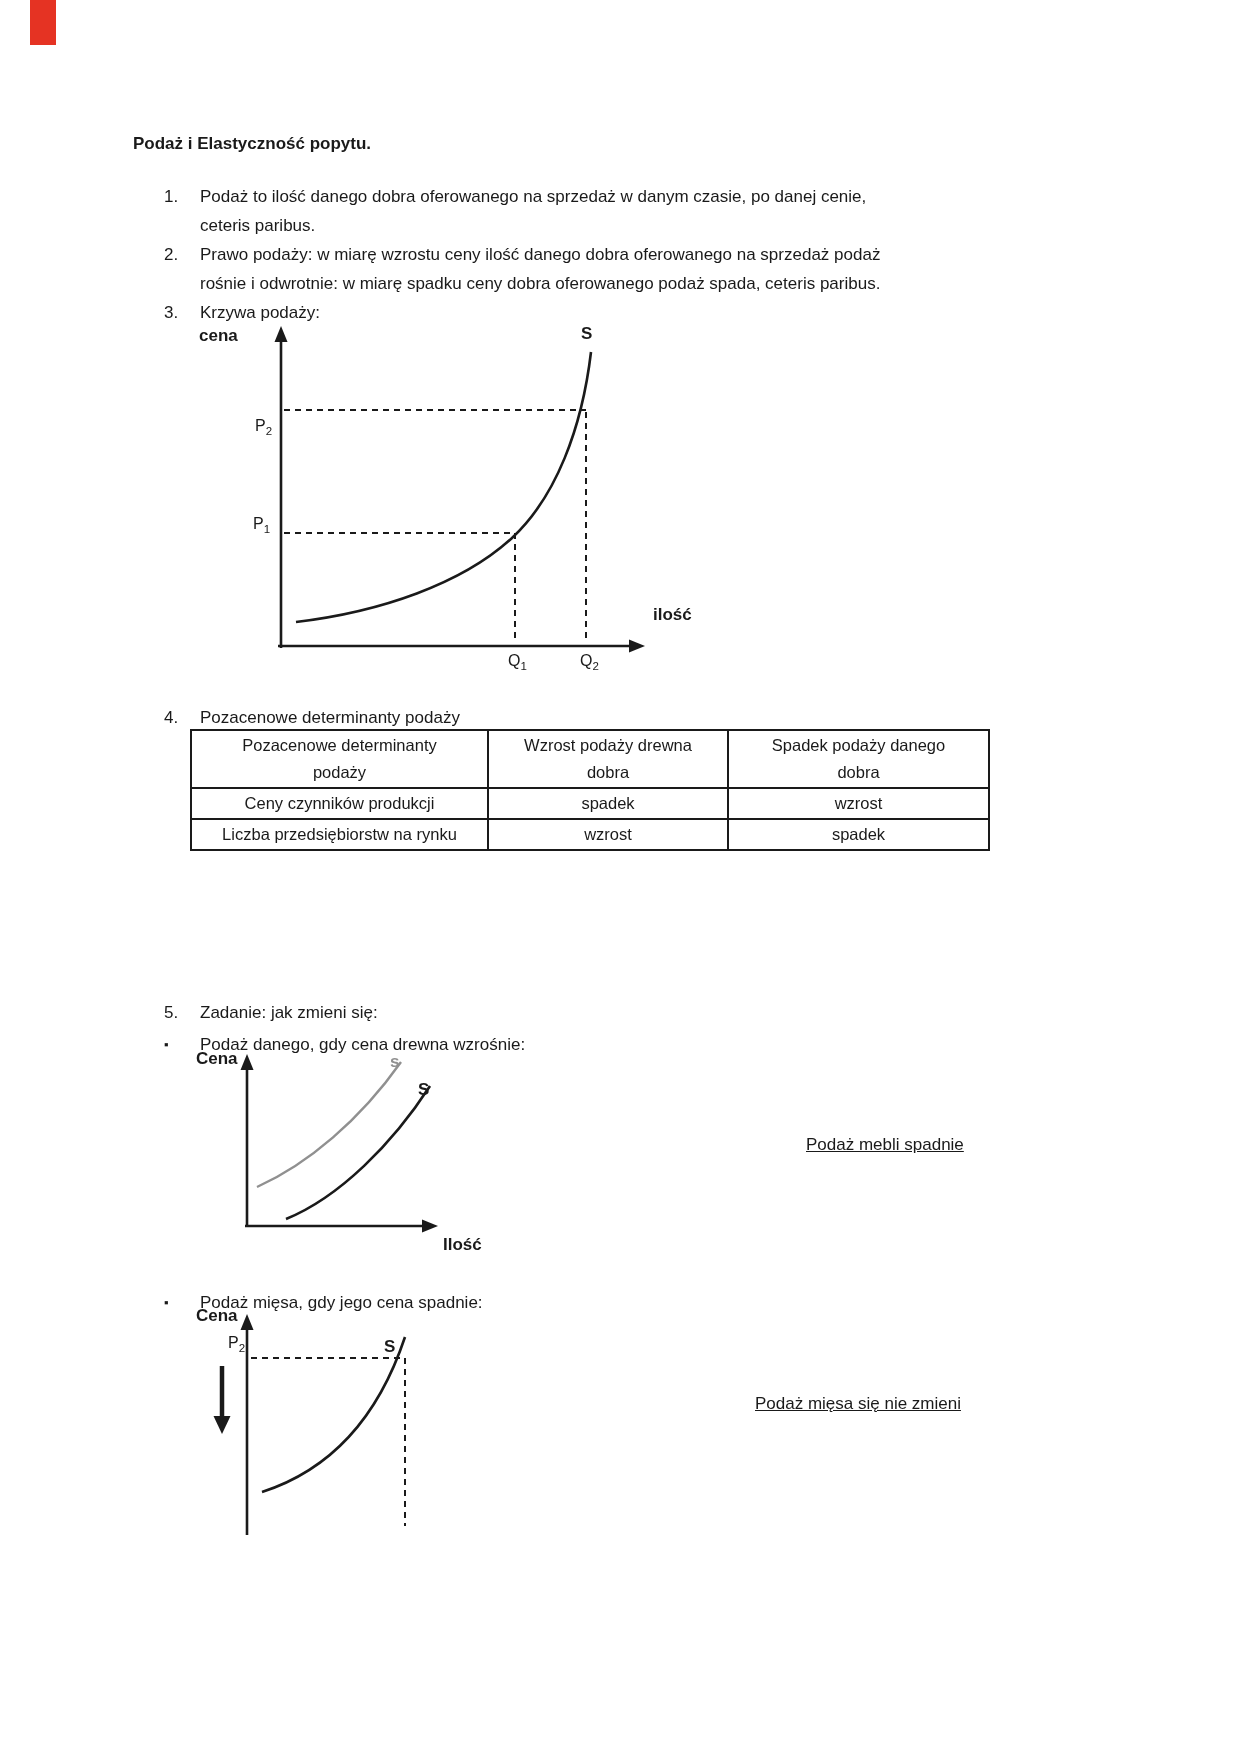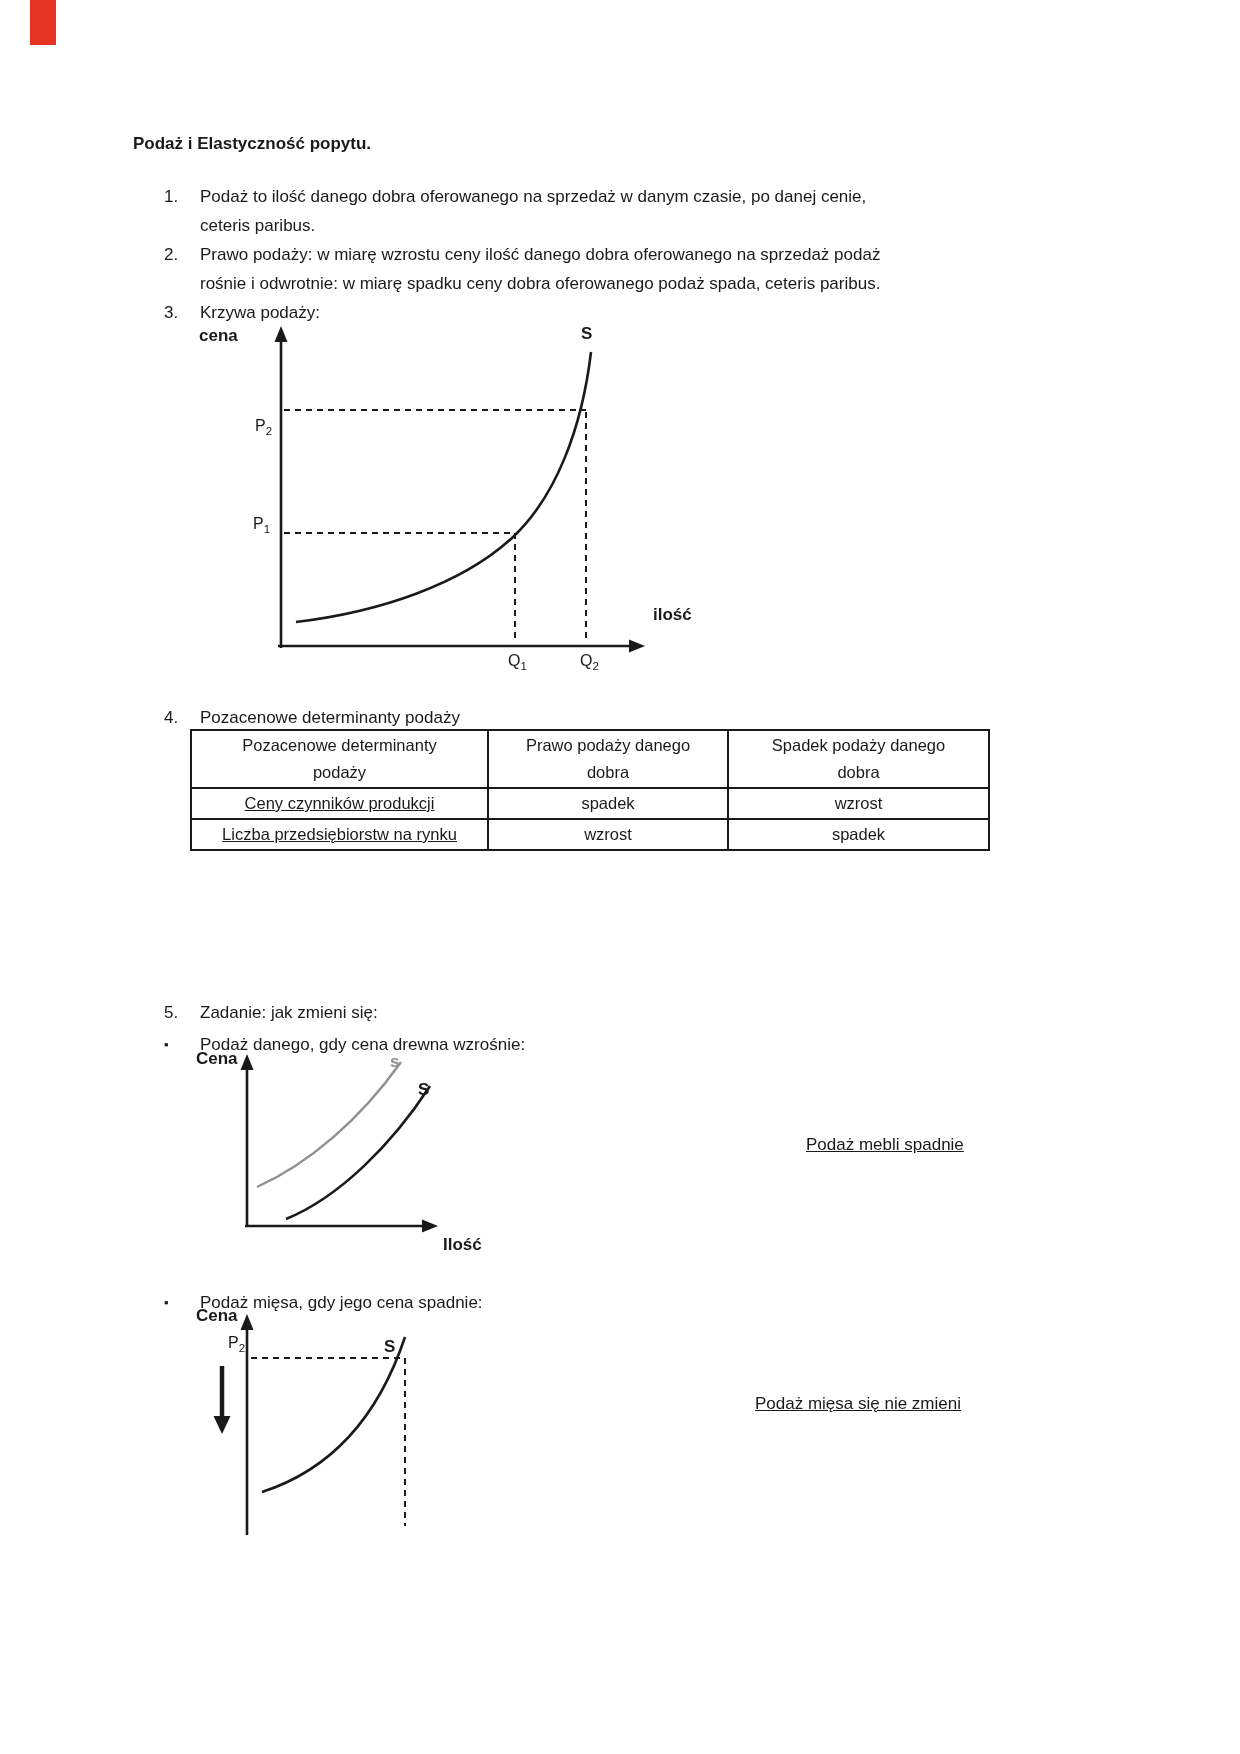--- a/index.html
+++ b/index.html
@@ -25,21 +25,21 @@
   .answer { font-size:17px; white-space:nowrap;text-decoration:underline; }
   .det-table { left:190px; top:729px; border-collapse:collapse; table-layout:fixed; }
   .det-table th, .det-table td {
     border:2px solid #1a1a1a; text-align:center; vertical-align:middle;
     font-size:16.5px; line-height:27px; font-weight:400; padding:1px 8px;
   }
   .det-table col.c1 { width:297px; }
   .det-table col.c2 { width:240px; }
   .det-table col.c3 { width:261px; }
   .hdr-inner { display:inline-block; max-width:205px; }
-  .c1-inner  { display:inline-block; max-width:265px;text-decoration:underline; }
+  .c1-inner  { display:inline-block; max-width:265px; }
   svg line, svg path { stroke:#1a1a1a; fill:none; }
   svg .dash { stroke-dasharray:6 5; stroke-width:2; }
   svg .axis { stroke-width:2.6; }
   svg .curve { stroke-width:2.6; }
   svg .curve-gray { stroke:#909090; stroke-width:2.4; }
   svg polygon { fill:#1a1a1a; stroke:none; }
 </style>
 </head>
 <body>
 
@@ -108,21 +108,21 @@
 
   <table class="abs det-table">
     <colgroup>
         <col class="c1">
         <col class="c2">
         <col class="c3">
       </colgroup>
     <thead>
       <tr>
         <th><span class="hdr-inner">Pozacenowe determinanty podaży</span></th>
-        <th><span class="hdr-inner">Prawo podaży danego dobra</span></th>
+        <th><span class="hdr-inner">Wzrost podaży drewna dobra</span></th>
         <th><span class="hdr-inner">Spadek podaży danego dobra</span></th>
       </tr>
     </thead>
     <tbody>
       <tr>
         <td><span class="c1-inner">Ceny czynników produkcji</span></td>
         <td>spadek</td>
         <td>wzrost</td>
       </tr>
       <tr>

